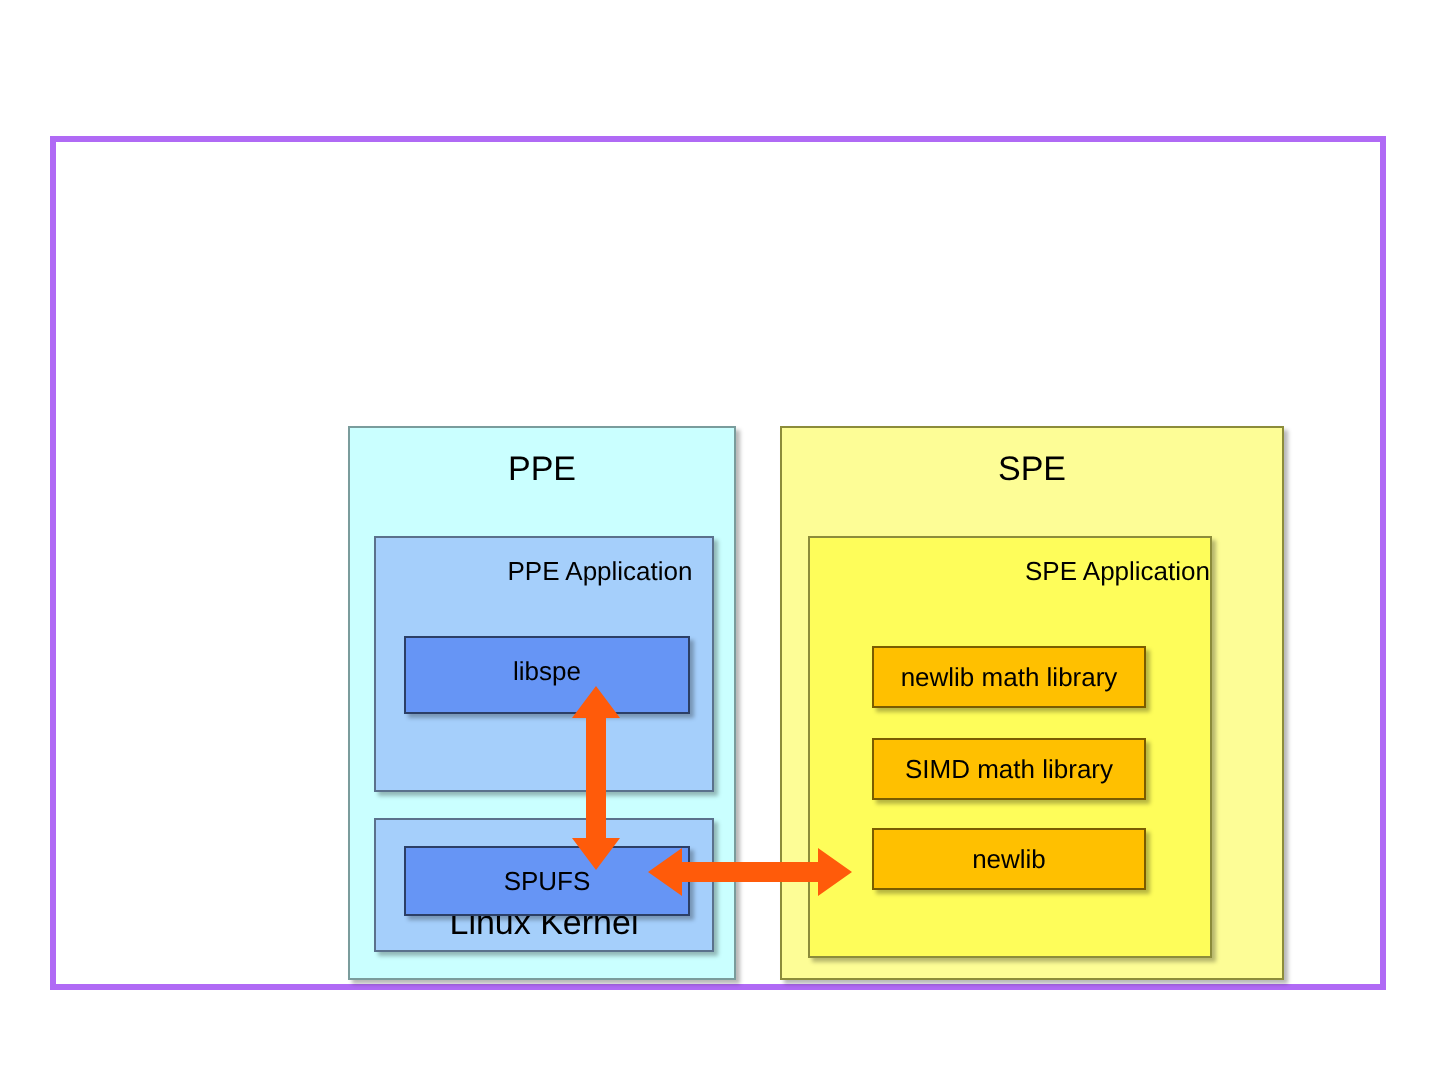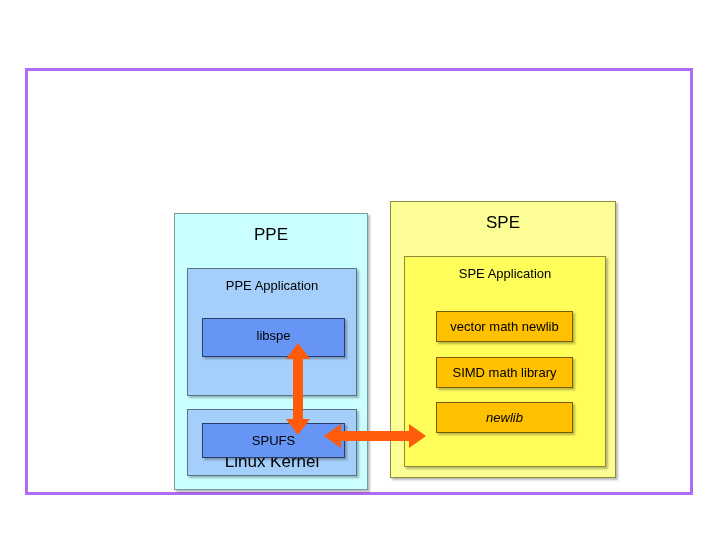--- a/index.html
+++ b/index.html
@@ -65,20 +65,21 @@
     left: 12px;
     top: 54px;
     width: 170px;
     height: 128px;
     background: #a5cffb;
     border-color: #5a718c;
   }
   #ppe-app-title {
     top: 9px;
     font-size: 13px;
+    margin-left: 28px;
   }
   #libspe-box {
     left: 14px;
     top: 49px;
     width: 143px;
     height: 39px;
     background: #6695f5;
     border-color: #2b3f66;
   }
   #libspe-label {
@@ -108,52 +109,53 @@
     text-decoration: underline;
   }
   #spufs-label {
     top: 9px;
     font-size: 13px;
   }
 
   
   #spe-box {
     left: 362px;
-    top: 130px;
-    width: 226px;
+    top: 142px;
+    width: 252px;
     height: 277px;
     background: #fdfd96;
     border-color: #8c8c3a;
   }
   #spe-title {
     top: 11px;
     font-size: 17px;
   }
   #spe-app-box {
     left: 13px;
     top: 54px;
     width: 202px;
     height: 211px;
     background: #fefd5a;
     border-color: #8c8c3a;
   }
   #spe-app-title {
     top: 9px;
     font-size: 13px;
+    text-align: right;
   }
   .orange-box {
     left: 31px;
     width: 137px;
     height: 31px;
     background: #ffc000;
     border-color: #7a5c00;
   }
   #lib-0 { top: 54px; }
   #lib-1 { top: 100px; }
-  #lib-2 { top: 145px; font-style: italic; }
+  #lib-2 { top: 145px; }
   .orange-label {
     top: 7px;
     font-size: 13px;
   }
 
   
   #arrow-vertical {
     position: absolute;
     left: 256px;
     top: 272px;
@@ -195,21 +197,21 @@
       </div>
     </div>
 
     <div class="box" id="spe-box">
       <div class="box-label" id="spe-title">SPE</div>
 
       <div class="box" id="spe-app-box">
         <div class="box-label" id="spe-app-title">SPE Application</div>
 
         <div class="box orange-box" id="lib-0">
-          <div class="box-label orange-label">vector math newlib</div>
+          <div class="box-label orange-label">newlib math library</div>
         </div>
 
         <div class="box orange-box" id="lib-1">
           <div class="box-label orange-label">SIMD math library</div>
         </div>
 
         <div class="box orange-box" id="lib-2">
           <div class="box-label orange-label">newlib</div>
         </div>
       </div>

